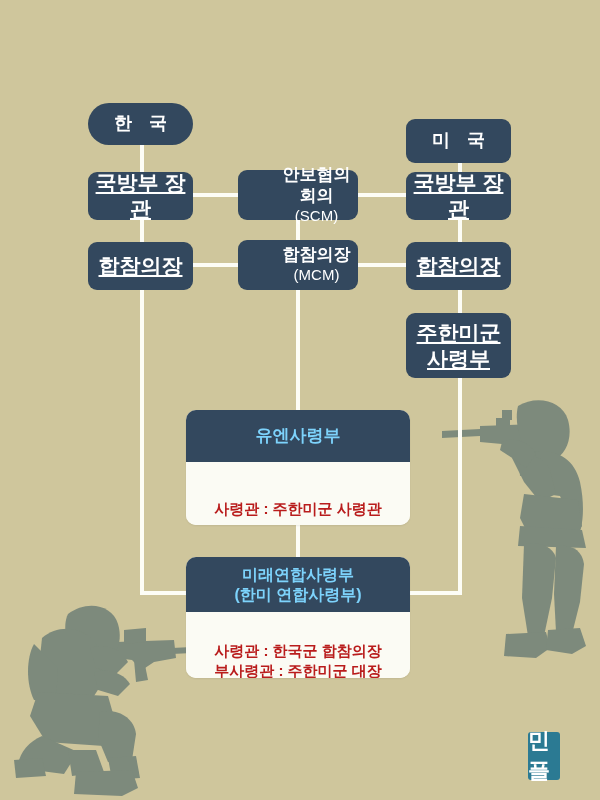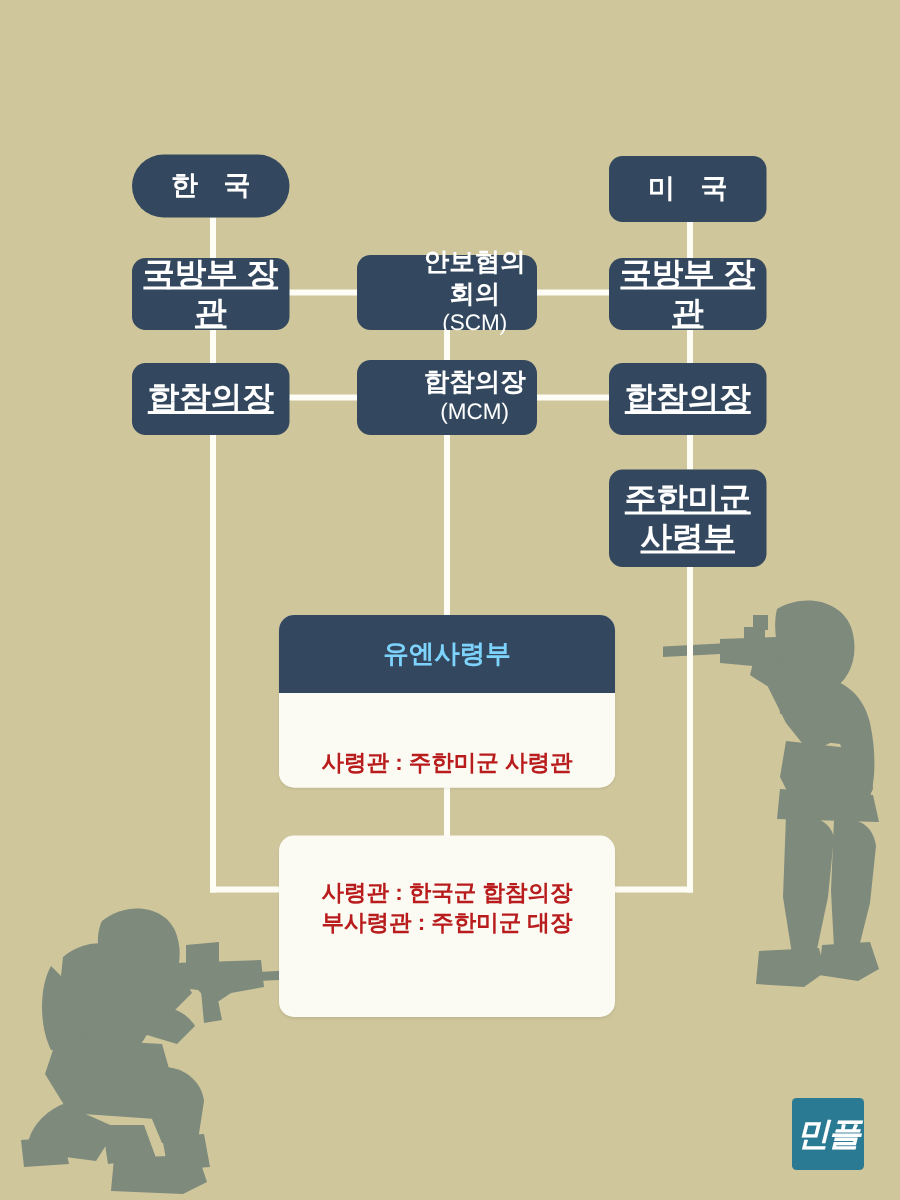--- a/index.html
+++ b/index.html
@@ -98,25 +98,25 @@
   #card-unc{left:186px;top:410px;width:224px;height:115px;}
   #card-unc .card-head{height:52px;font-size:17px;}
   #card-unc .card-body{height:63px;font-size:15px;}
 
   #card-cfc{left:186px;top:557px;width:224px;height:121px;}
   #card-cfc .card-head{height:55px;font-size:16px;}
   #card-cfc .card-body{height:66px;font-size:15px;}
 
   
   .logo{
-    position:absolute;left:528px;top:732px;width:48px;height:48px;
+    position:absolute;left:528px;top:732px;width:32px;height:48px;
     background:#2b7a93;border-radius:3px;
     color:#ffffff;
     display:flex;align-items:center;justify-content:center;
-    font-size:22px;font-weight:bold;letter-spacing:-1px;font-style:italic;
+    font-size:22px;font-weight:bold;letter-spacing:-1px;
   }
 </style>
 </head>
 <body>
 
 <div id="stage">
 
 
   <div class="soldier" style="left:440px;top:398px;">
     <svg width="160" height="285" viewBox="0 0 160 285" aria-hidden="true">
@@ -211,21 +211,21 @@
   </div>
 
   <div class="box b-plain" style="left:88px;top:172px;width:105px;height:48px;">
     <span class="ln">국방부 장관</span>
   </div>
 
   <div class="box b-plain" style="left:88px;top:242px;width:105px;height:48px;">
     <span class="ln">합참의장</span>
   </div>
 
-  <div class="box b-country" style="left:406px;top:104px;width:105px;height:44px;">
+  <div class="box b-country" style="left:406px;top:119px;width:105px;height:44px;">
     <span class="ln">미 국</span>
   </div>
 
   <div class="box b-plain" style="left:406px;top:172px;width:105px;height:48px;">
     <span class="ln">국방부 장관</span>
   </div>
 
   <div class="box b-plain" style="left:406px;top:242px;width:105px;height:48px;">
     <span class="ln">합참의장</span>
   </div>
@@ -248,20 +248,24 @@
   <div class="card" id="card-unc">
     <div class="card-head">
       <span class="ln">유엔사령부</span>
     </div>
     <div class="card-body">
       <span class="ln">사령관 : 주한미군 사령관</span>
     </div>
   </div>
 
   <div class="card" id="card-cfc">
+    <div class="card-head">
+      <span class="ln">미래연합사령부</span>
+      <span class="ln">(한미 연합사령부)</span>
+    </div>
     <div class="card-body">
       <span class="ln">사령관 : 한국군 합참의장</span>
       <span class="ln">부사령관 : 주한미군 대장</span>
     </div>
   </div>
 
   <div class="logo">
     <span>민플</span>
   </div>
 

